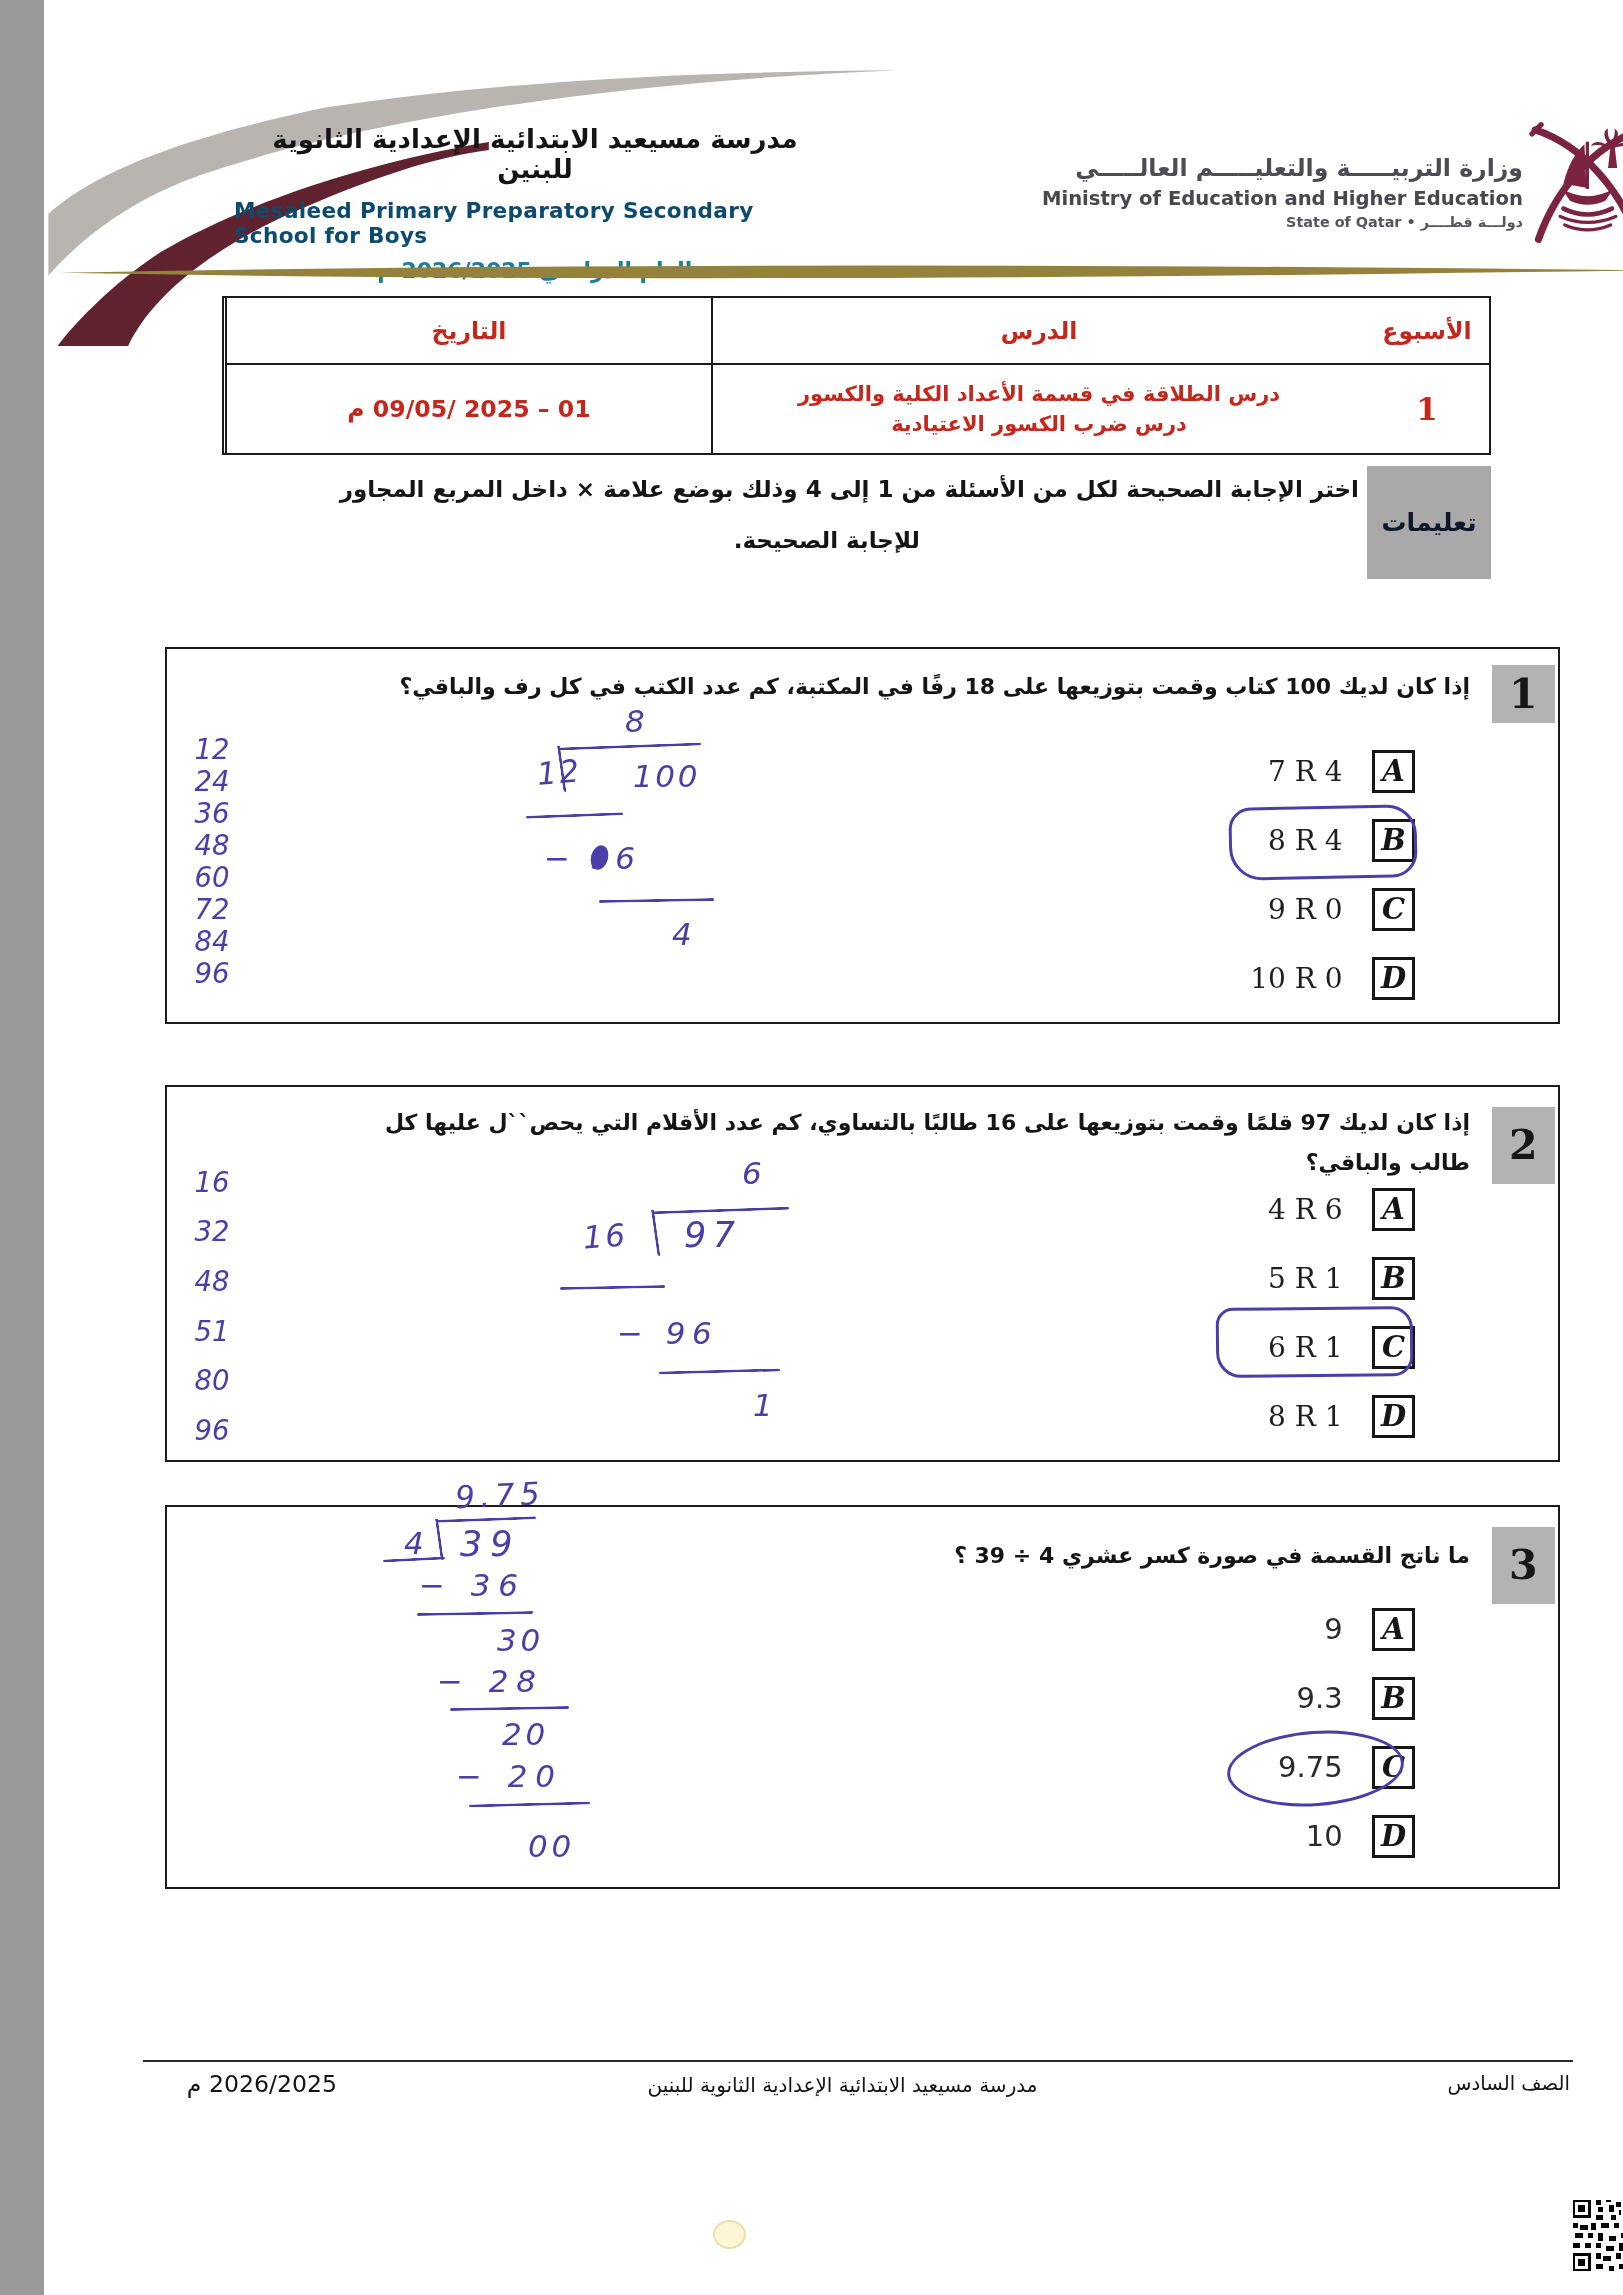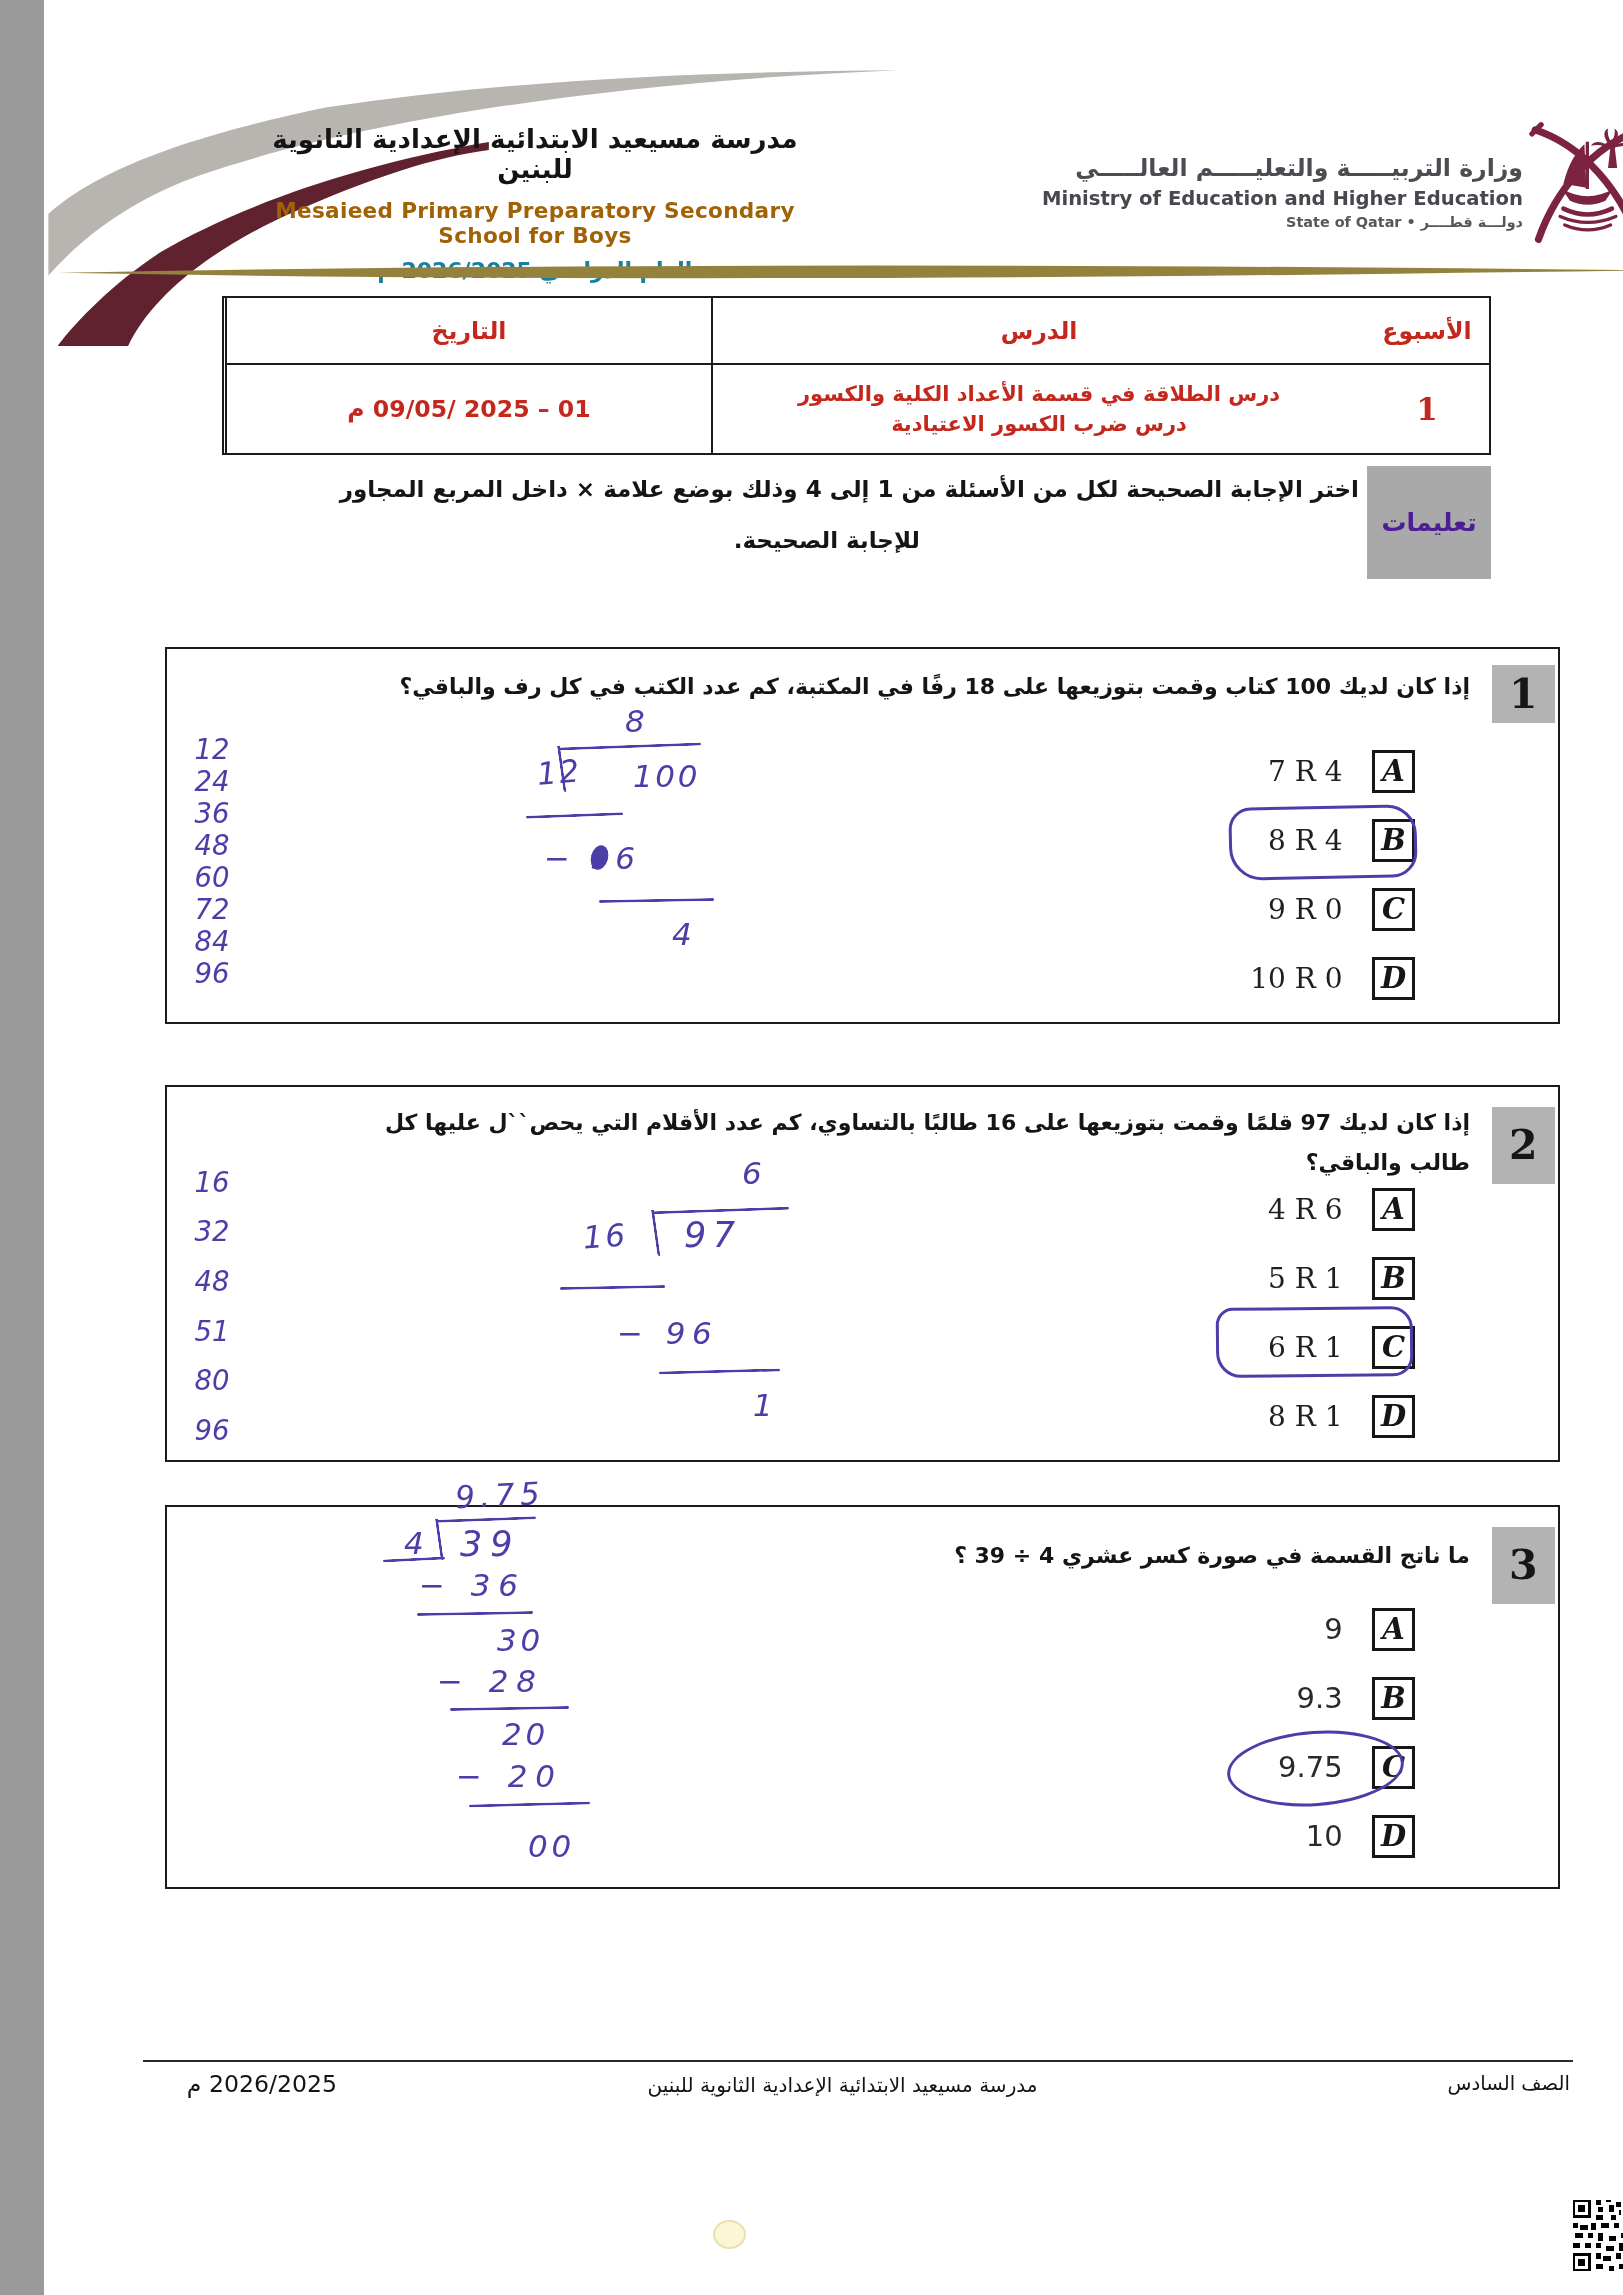--- a/index.html
+++ b/index.html
@@ -1,35 +1,35 @@
 <!DOCTYPE html>
 <html lang="ar" style="font-size:10.5px"><head>
 <meta charset="utf-8">
 <style>
   html,body{margin:0;padding:0;background:#9a9a9a;}
   #page{position:relative;width:1623px;height:2295px;background:#ffffff;overflow:hidden;
         font-family:"DejaVu Sans",sans-serif;color:#1b1b1b;margin-left:44px;}
   .abs{position:absolute;}
   
   .school-ar{font-weight:bold;font-size:26px;direction:rtl;text-align:center;color:#141414;}
-  .school-en{font-weight:bold;font-size:21.6px;text-align:center;color:#a16207;letter-spacing:0.3px;}
+  .school-en{font-weight:bold;font-size:21.6px;text-align:left;color:#0c4a6e;letter-spacing:0.3px;}
   .year{font-weight:bold;font-size:22px;direction:rtl;text-align:center;color:#1a7f9b;}
   .min-ar{font-weight:bold;font-size:23.6px;direction:rtl;text-align:right;color:#4c4c52;}
   .min-en{font-weight:bold;font-size:19.6px;text-align:right;color:#47474d;}
   .state{font-weight:bold;font-size:14.4px;direction:rtl;text-align:right;color:#55555c;}
   
   .itable{position:absolute;left:178px;top:296px;width:1265px;border:2.6px solid #1b1b1b;
           display:grid;direction:rtl;grid-template-columns:124px 654px 486px;grid-template-rows:65px 90px;}
   .cell{display:flex;flex-direction:column;align-items:center;justify-content:center;color:#c4281d;font-weight:bold;direction:rtl;}
   .cell.bl{border-left:2.6px solid #1b1b1b;}
   .cell.bt{border-top:2.6px solid #1b1b1b;}
   .cell .h{font-size:23.6px;}
   
   .instr-box{position:absolute;left:1323px;top:466px;width:124px;height:113px;background:#a9a9a9;
-             display:flex;align-items:center;justify-content:center;font-weight:bold;font-size:25px;direction:rtl;color:#4c1d95;}
+             display:flex;align-items:center;justify-content:center;font-weight:bold;font-size:25px;direction:rtl;color:#0f172a;}
   .instr-line{position:absolute;font-weight:bold;font-size:23px;direction:rtl;white-space:nowrap;color:#151515;}
   
   .qbox{position:absolute;left:121px;width:1391px;border:2.6px solid #1b1b1b;background:#fff;}
   .badge{position:absolute;right:3.3px;background:#b3b3b3;display:flex;align-items:center;justify-content:center;
          font-family:"DejaVu Serif",serif;font-weight:bold;font-size:41px;color:#161616;width:63px;}
   .qtext{position:absolute;right:88px;font-weight:bold;font-size:22px;direction:rtl;white-space:nowrap;color:#151515;}
   .opt{position:absolute;right:143px;height:42px;display:flex;direction:ltr;align-items:center;gap:29.4px;}
   .opt-val{font-family:"DejaVu Serif",serif;font-size:28px;color:#1f1f1f;min-width:124px;text-align:right;}
   .opt.sans .opt-val{font-family:"DejaVu Sans",sans-serif;font-size:29px;color:#2a2a2a;}
   .opt-box{width:37px;height:37px;border:3.3px solid #161616;display:flex;align-items:center;justify-content:center;background:#fff;}

